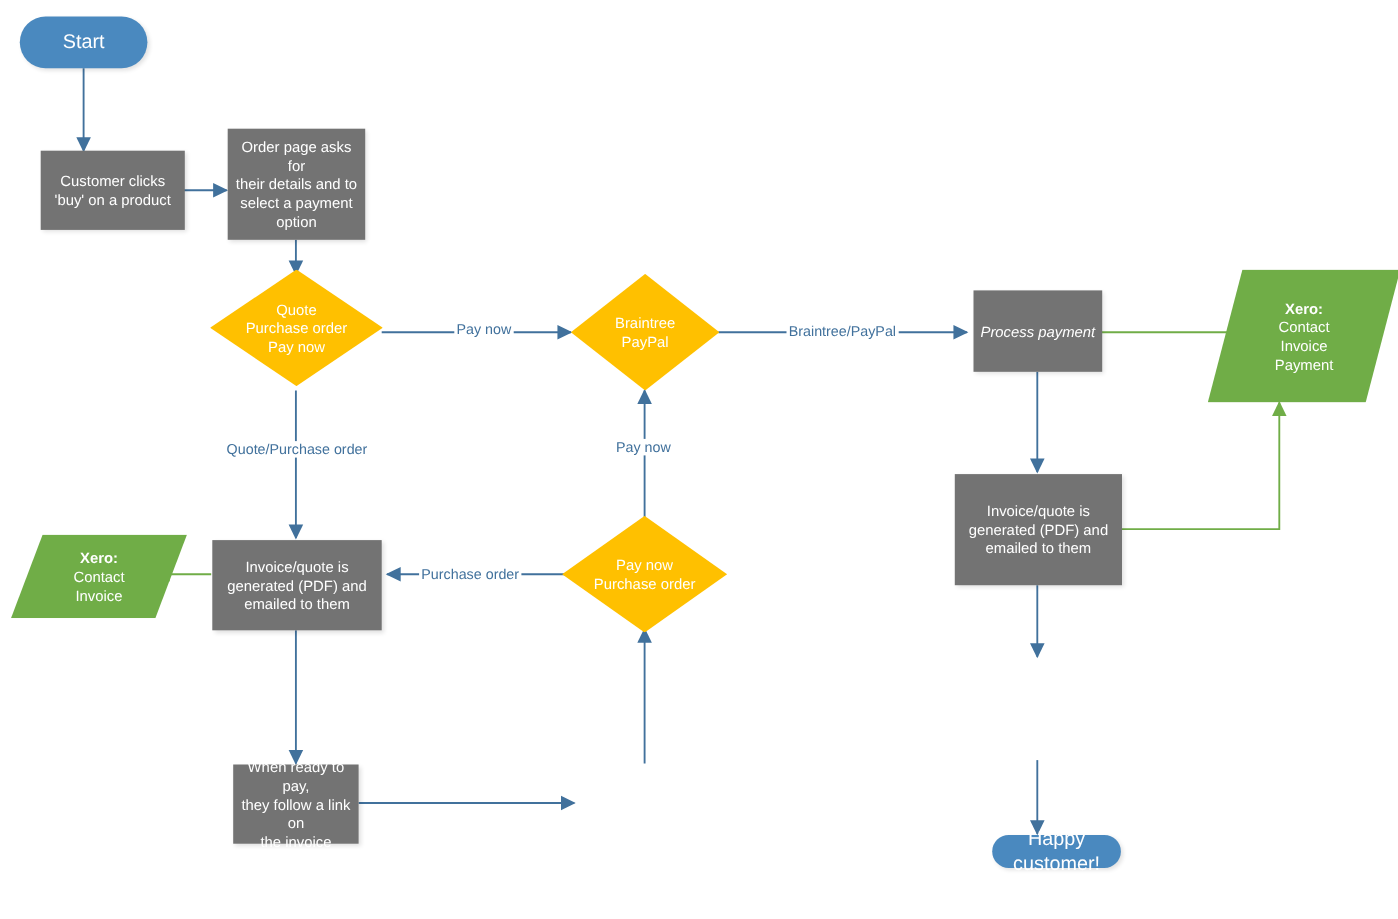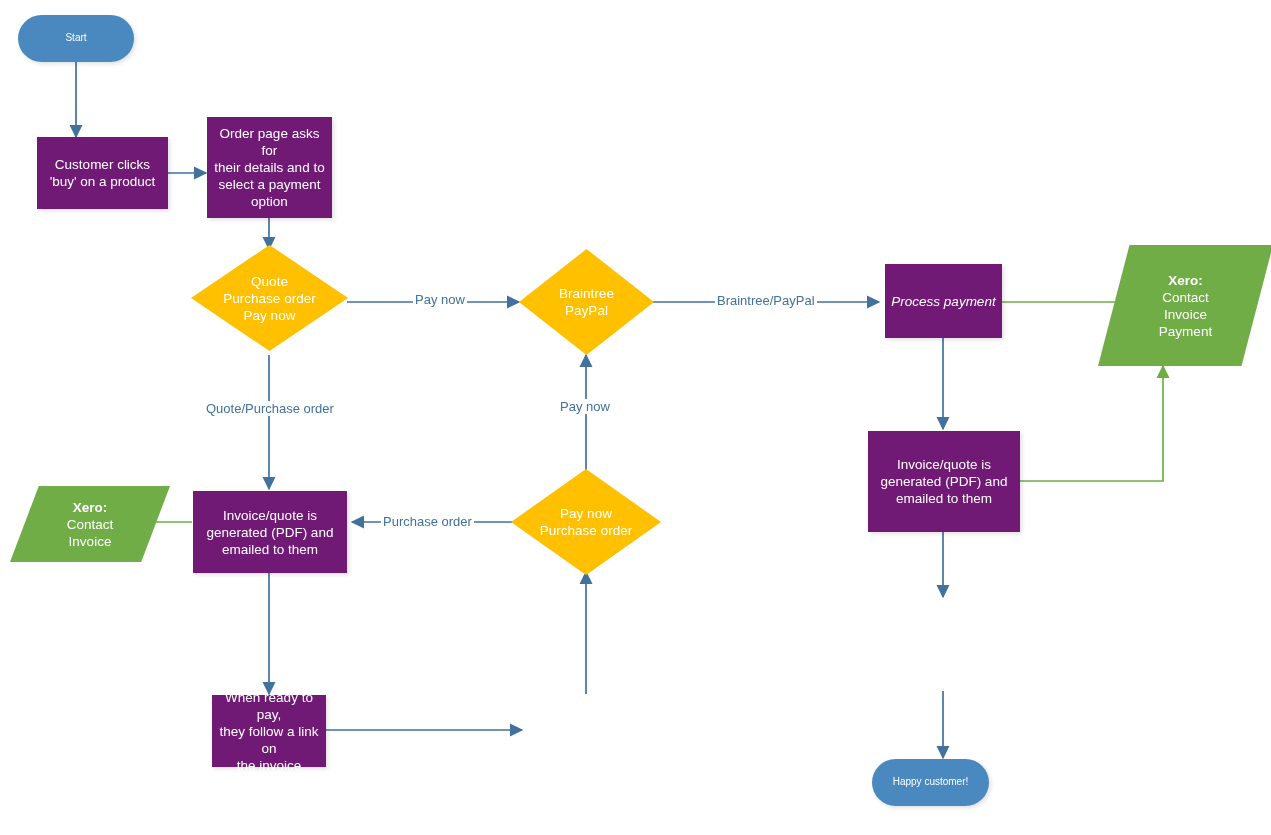--- a/index.html
+++ b/index.html
@@ -34,29 +34,29 @@
     text-align: center;
     color: #ffffff;
     line-height: 1.26;
     z-index: 3;
   }
   .node .lbl {
     padding: 0 5px;
     white-space: pre-line;
   }
   .rect {
-    background: #701a75;
+    background: #737373;
     font-size: 13.5px;
     box-shadow: 2px 2px 4px rgba(0,0,0,0.12);
     text-align: center;
   }
   .terminator {
     background: #4A89BF;
     border-radius: 999px;
-    font-size: 10px;
+    font-size: 18px;
     box-shadow: 2px 2px 4px rgba(0,0,0,0.12);
   }
   .diamond {
     background: transparent;
     font-size: 13.5px;
   }
   .diamond .dshape {
     position: absolute;
     left: 0; top: 0; right: 0; bottom: 0;
     background: #FFC000;
@@ -181,21 +181,21 @@
 Payment</span></span>
   </div>
 
   <div class="node rect" style="left:868px; top:431px; width:152px; height:101px;">
     <span class="lbl">Invoice/quote is
 generated (PDF) and
 emailed to them</span>
   </div>
 
 
-  <div class="node terminator" style="left:872px; top:759px; width:117px; height:47px;">
+  <div class="node terminator" style="left:902px; top:759px; width:117px; height:30px;">
     <span class="lbl">Happy customer!</span>
   </div>
 
   <div class="node rect" style="left:193px; top:491px; width:154px; height:82px;">
     <span class="lbl">Invoice/quote is
 generated (PDF) and
 emailed to them</span>
   </div>
 
   <div class="node para" style="left:10px; top:486px; width:160px; height:76px;">

